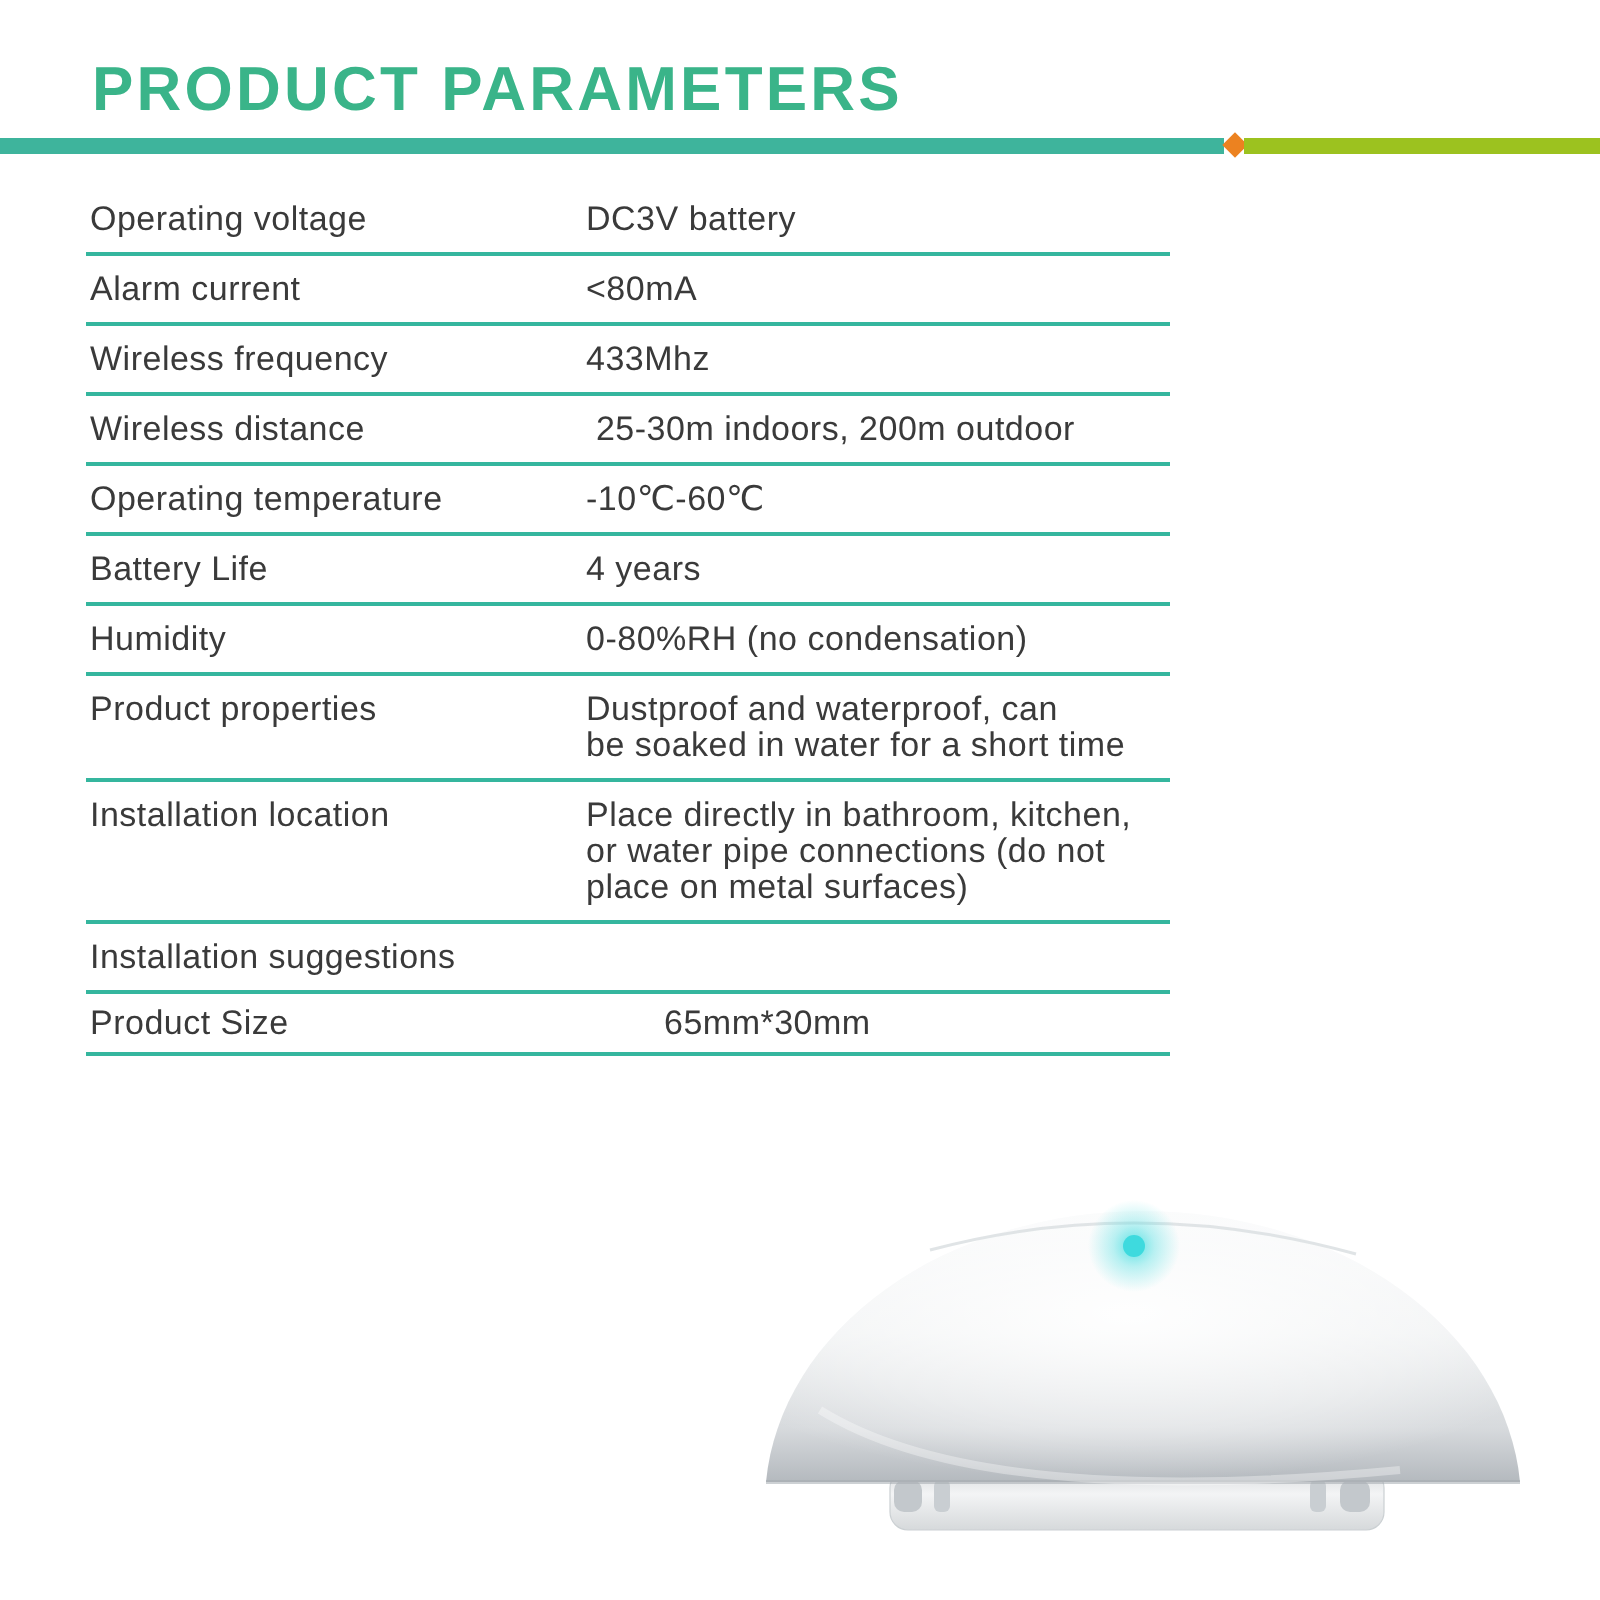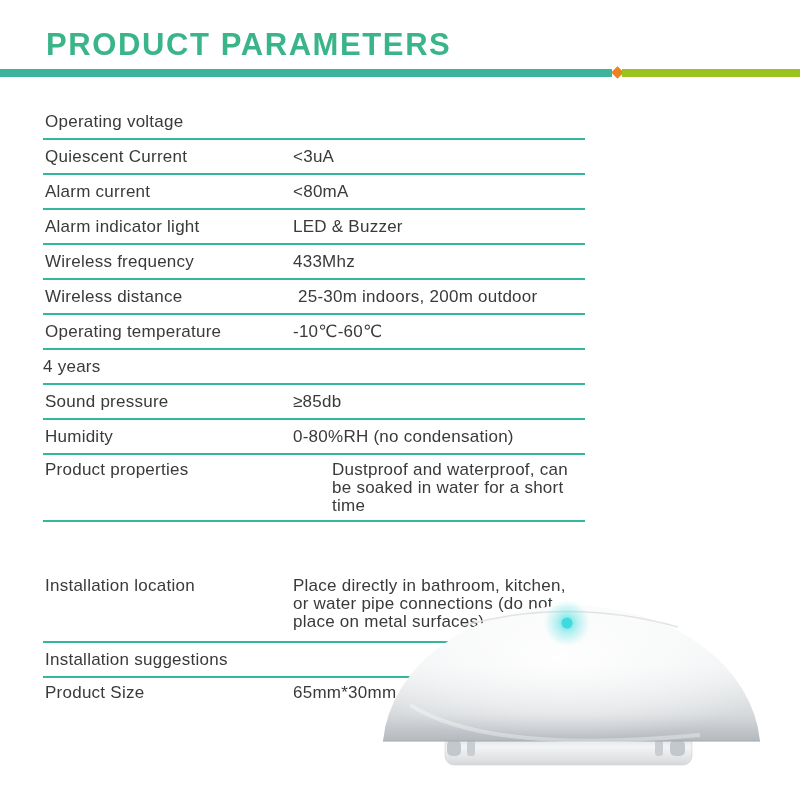--- a/index.html
+++ b/index.html
@@ -14,21 +14,21 @@
     color:var(--title_teal,#3ab489);white-space:nowrap;
   }
   .accent{position:absolute;left:0;top:69px;width:800px;height:8px;}
   .accent .seg-teal{position:absolute;left:0;top:0;width:612px;height:8px;background:var(--accent_teal,#3eb49c);}
   .accent .seg-olive{position:absolute;left:622px;top:0;right:0;height:8px;background:var(--accent_olive,#9cc21f);}
   .accent .diamond{
     position:absolute;left:613px;top:-1px;width:9px;height:9px;
     background:var(--accent_orange,#ec8220);transform:rotate(45deg);
   }
   
-  .spec-table{position:absolute;left:43px;top:111px;width:542px;}
+  .spec-table{position:absolute;left:43px;top:99px;width:542px;}
   .row{position:relative;display:flex;align-items:flex-start;padding:8px 0 9px;}
   .row::after{
     content:"";position:absolute;left:0;bottom:0;height:2px;width:100%;
     background:var(--divider_teal,#35b69e);
   }
   .cell{font-size:17px;line-height:18px;letter-spacing:0.25px;color:var(--text_dark,#3a3a3a);}
   .label{width:248px;padding-left:2px;flex:0 0 auto;}
   .value{flex:1 1 auto;white-space:pre-line;}
   .row:nth-child(1){padding-top:2px;}
   .row:nth-child(11){padding:6px 0 7px;gap:39px;}
@@ -49,51 +49,41 @@
 
   <div class="accent">
     <div class="seg-teal"></div>
     <div class="diamond"></div>
     <div class="seg-olive"></div>
   </div>
 
   <div class="spec-table">
     <div class="row">
       <div class="cell label">Operating voltage</div>
-    </div>
-    <div class="row">
-      <div class="cell label">Quiescent Current</div>
-      <div class="cell value">&lt;3uA</div>
+      <div class="cell value">DC3V battery</div>
     </div>
     <div class="row">
       <div class="cell label">Alarm current</div>
       <div class="cell value">&lt;80mA</div>
-    </div>
-    <div class="row">
-      <div class="cell label">Alarm indicator light</div>
-      <div class="cell value">LED &amp; Buzzer</div>
     </div>
     <div class="row">
       <div class="cell label">Wireless frequency</div>
       <div class="cell value">433Mhz</div>
     </div>
     <div class="row">
       <div class="cell label">Wireless distance</div>
       <div class="cell value">&nbsp;25-30m indoors, 200m outdoor</div>
     </div>
     <div class="row">
       <div class="cell label">Operating temperature</div>
       <div class="cell value">-10℃-60℃</div>
     </div>
     <div class="row">
+      <div class="cell label">Battery Life</div>
       <div class="cell value">4 years</div>
-    </div>
-    <div class="row">
-      <div class="cell label">Sound pressure</div>
-      <div class="cell value">≥85db</div>
     </div>
     <div class="row">
       <div class="cell label">Humidity</div>
       <div class="cell value">0-80%RH (no condensation)</div>
     </div>
     <div class="row">
       <div class="cell label">Product properties</div>
       <div class="cell value">Dustproof and waterproof, can
 be soaked in water for a short time</div>
     </div>

